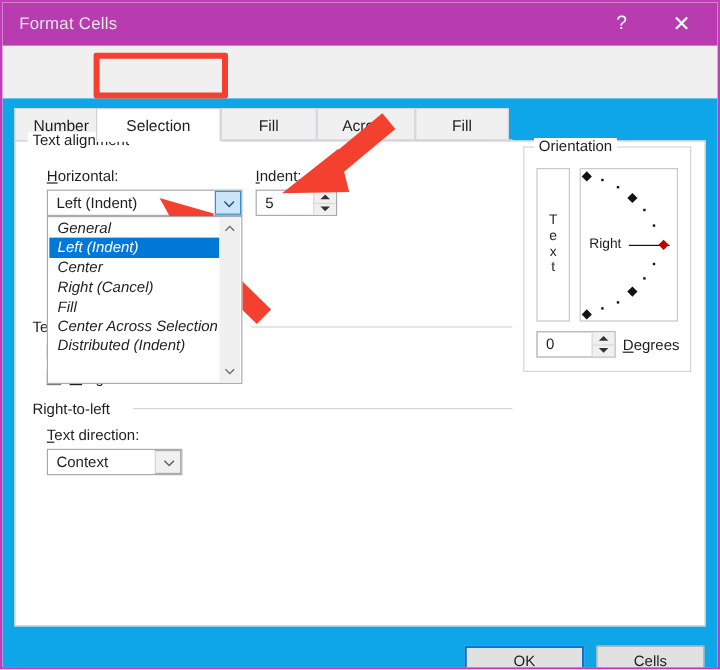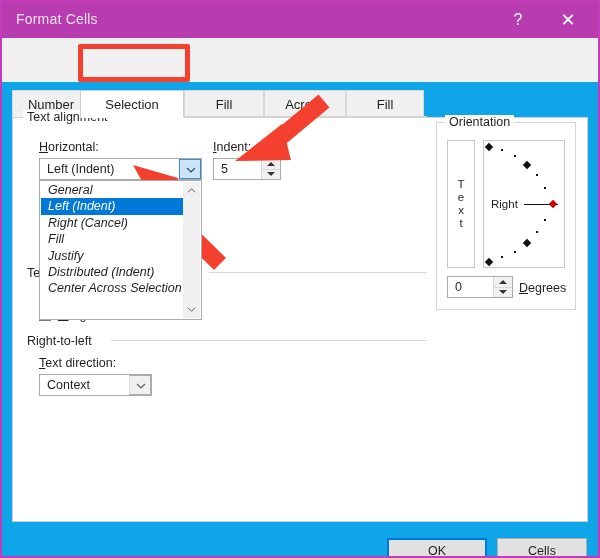--- a/index.html
+++ b/index.html
@@ -224,25 +224,25 @@
                 <path d="M1 3 L5 7 L9 3" stroke="#1f4f78" stroke-width="1.2" fill="none"></path>
               </svg>
           </span>
         </div>
       </div>
 
       <div class="listbox" style="left:26px;top:62px;width:163px;height:140px;font-style:italic;">
         <div class="lb-items">
           <div class="lb-item">General</div>
           <div class="lb-item sel">Left (Indent)</div>
+          <div class="lb-item">Center</div>
           <div class="lb-item">Right (Cancel)</div>
           <div class="lb-item">Fill</div>
-          <div class="lb-item">Justify</div>
+          <div class="lb-item">Center Across Selection</div>
           <div class="lb-item">Distributed (Indent)</div>
-          <div class="lb-item">Center Across Selection</div>
         </div>
         <div class="lb-scroll">
           <div class="lb-thumbtrack"></div>
           <div class="lb-arrow up">
             <svg viewBox="0 0 10 10" width="9" height="9">
                 <path d="M1 7 L5 3 L9 7" stroke="#606060" stroke-width="1.1" fill="none"></path>
               </svg>
           </div>
           <div class="lb-arrow down">
             <svg viewBox="0 0 10 10" width="9" height="9">

